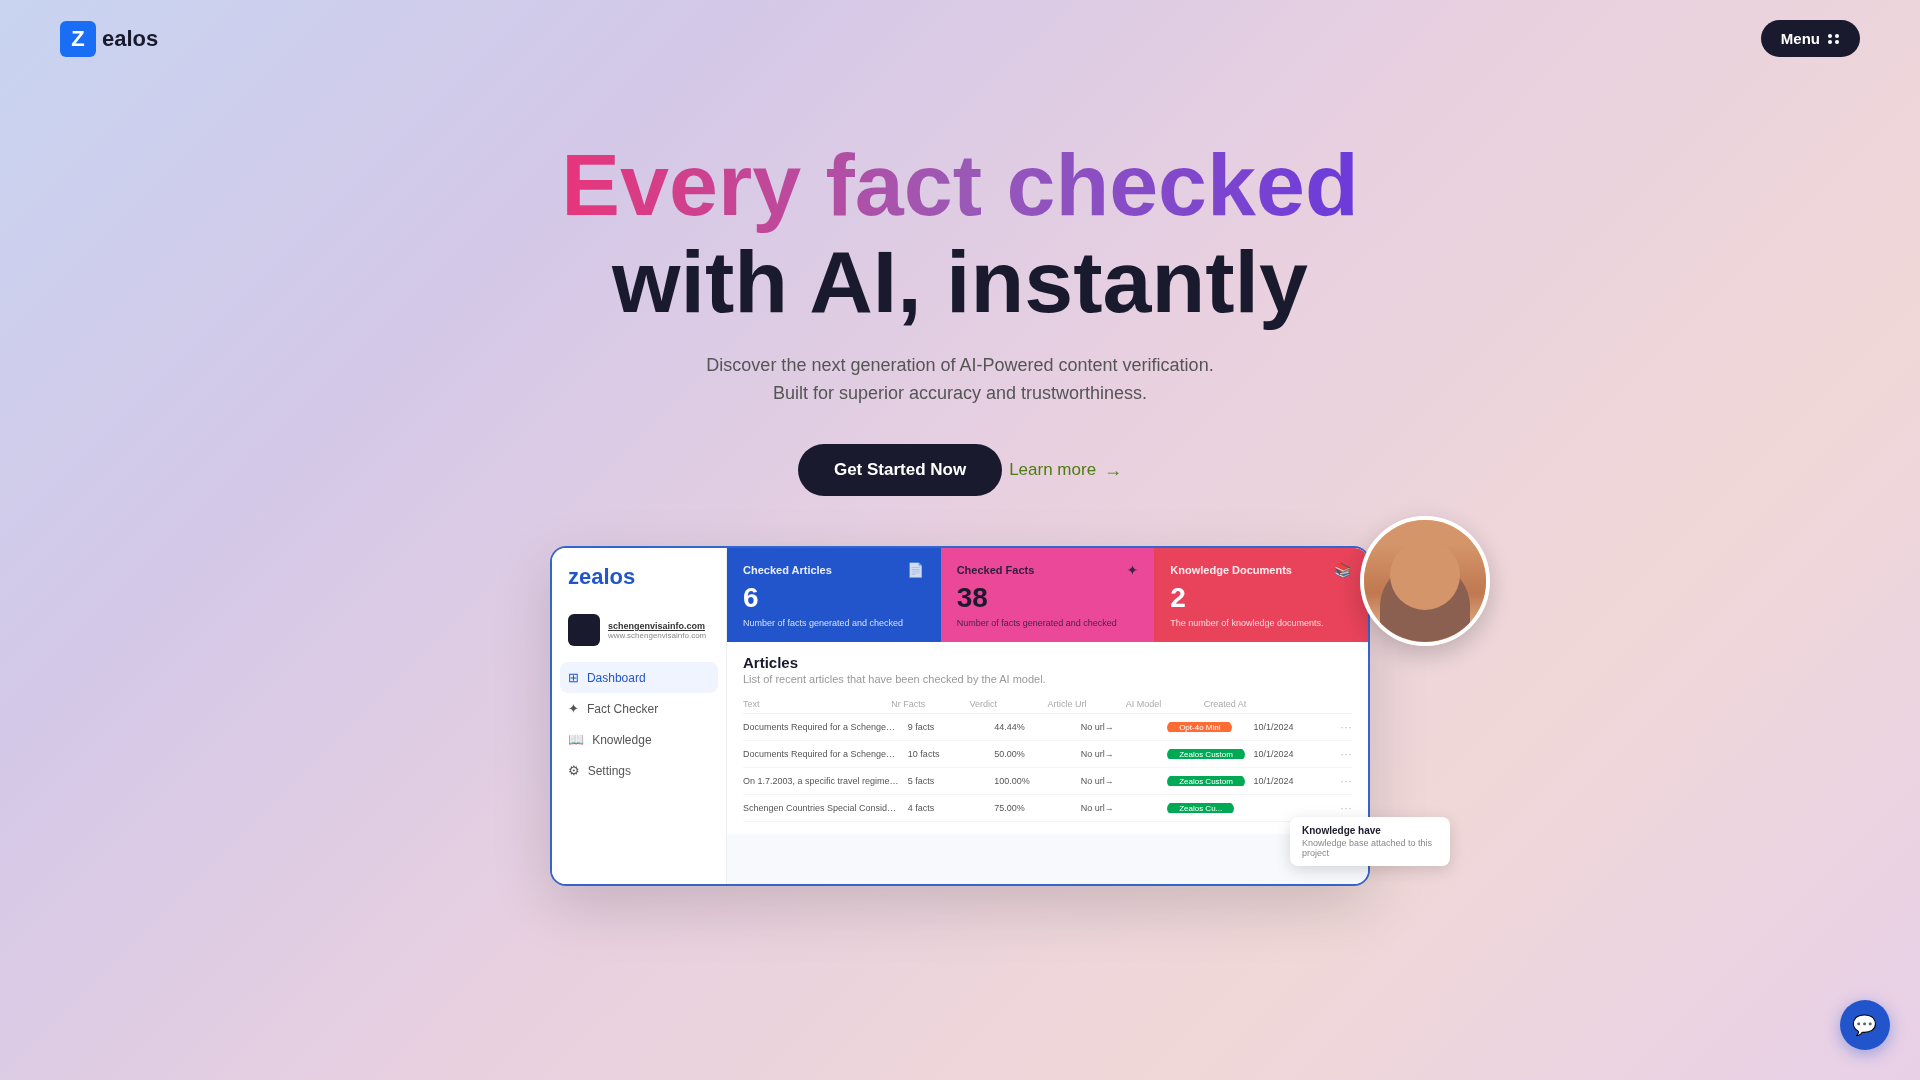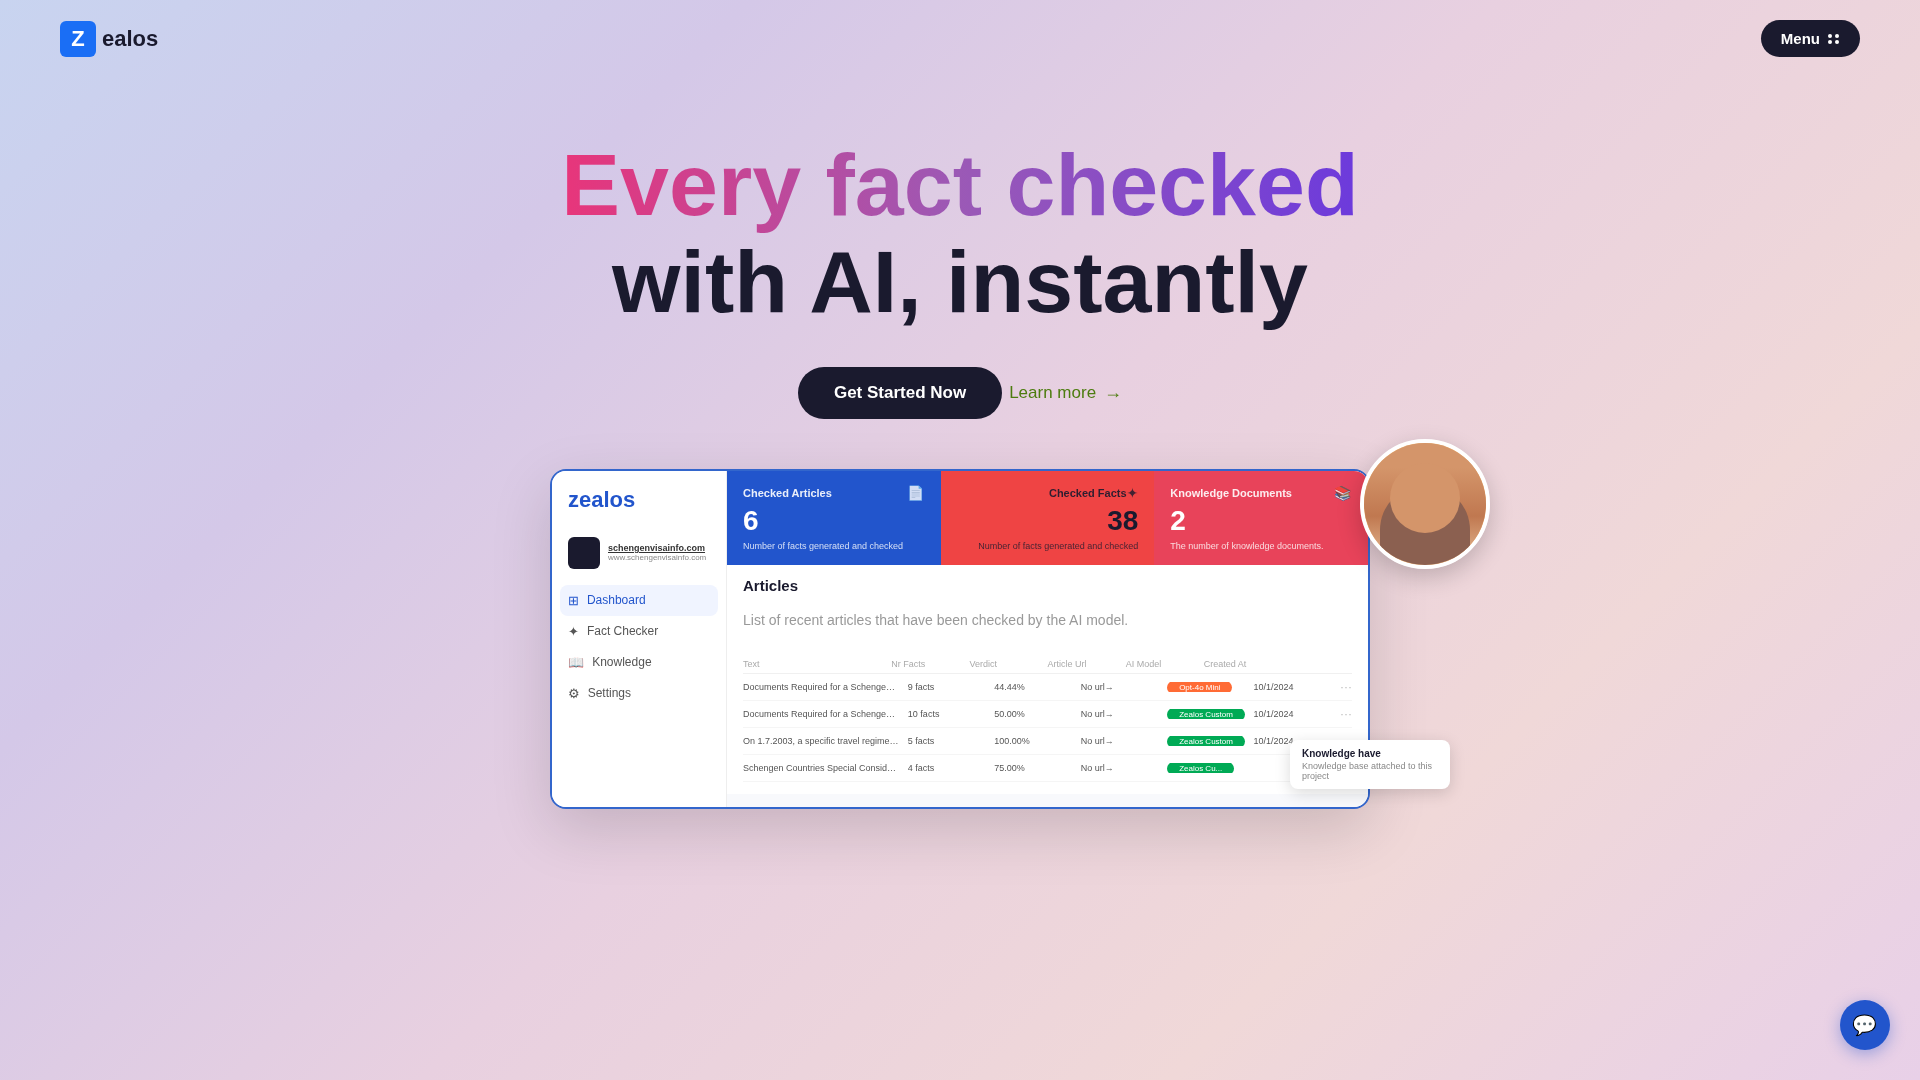--- a/index.html
+++ b/index.html
@@ -230,21 +230,21 @@
       gap: 0;
     }
     .stat-card {
       flex: 1;
       padding: 14px 16px;
       display: flex;
       flex-direction: column;
       gap: 4px;
     }
     .stat-card.blue { background: #2255cc; color: white; }
-    .stat-card.yellow { background: #ef4444; color: #1a1a2e; align-items: flex-end; }
+    .stat-card.yellow { background: #ec4899; color: #1a1a2e; }
     .stat-card.red { background: #e8435a; color: white; }
 
     .stat-header {
       display: flex;
       justify-content: space-between;
       align-items: center;
     }
     .stat-label { font-size: 11px; font-weight: 600; opacity: 0.9; }
     .stat-icon { font-size: 14px; opacity: 0.8; }
     .stat-number { font-size: 28px; font-weight: 800; }
@@ -252,26 +252,26 @@
 
     
     .table-area {
       background: white;
       padding: 12px 16px;
     }
     .table-title {
       font-size: 15px;
       font-weight: 700;
       color: #1a1a2e;
-      margin-bottom: 18px;
+      margin-bottom: 2px;
     }
     .table-subtitle {
-      font-size: 14px;
+      font-size: 11px;
       color: #999;
-      margin-bottom: 27px;
+      margin-bottom: 10px;
     }
     .table-cols {
       display: flex;
       gap: 8px;
       padding: 4px 0;
       border-bottom: 1px solid #f0f0f0;
       font-size: 9px;
       color: #aaa;
     }
     .table-cols span { flex: 1; }
@@ -373,20 +373,24 @@
         <span></span>
     </div>
   </button>
 </nav>
 
 <section class="hero">
   <div>
     <span class="hero-title-gradient">Every fact checked</span>
     <span class="hero-title-dark">with AI, instantly</span>
   </div>
+  <p class="hero-subtitle">
+    <span>Discover the next generation of AI-Powered content verification.</span><br>
+    <span>Built for superior accuracy and trustworthiness.</span>
+  </p>
   <div class="hero-buttons">
     <button class="btn-primary">Get Started Now</button>
     <button class="btn-secondary">
       <span>Learn more</span>
       <span class="arrow-icon">→</span>
     </button>
   </div>
 </section>
 
 <div class="preview-section">

